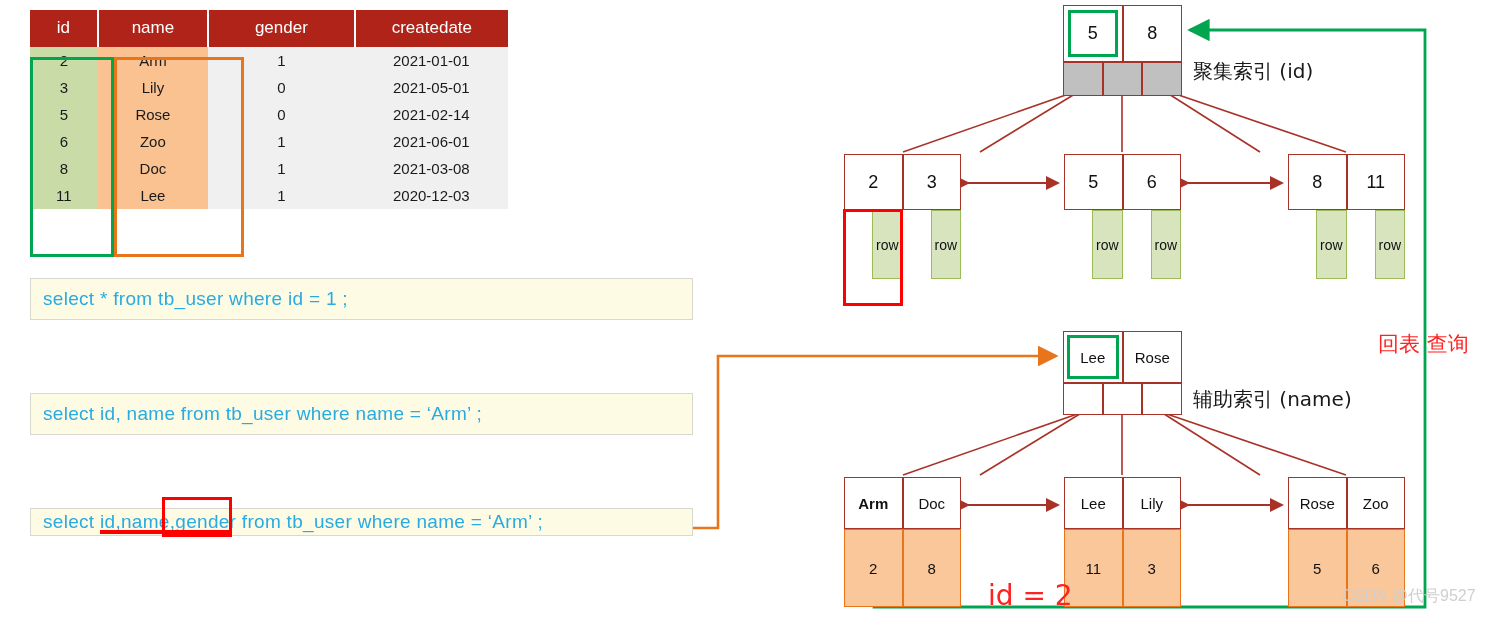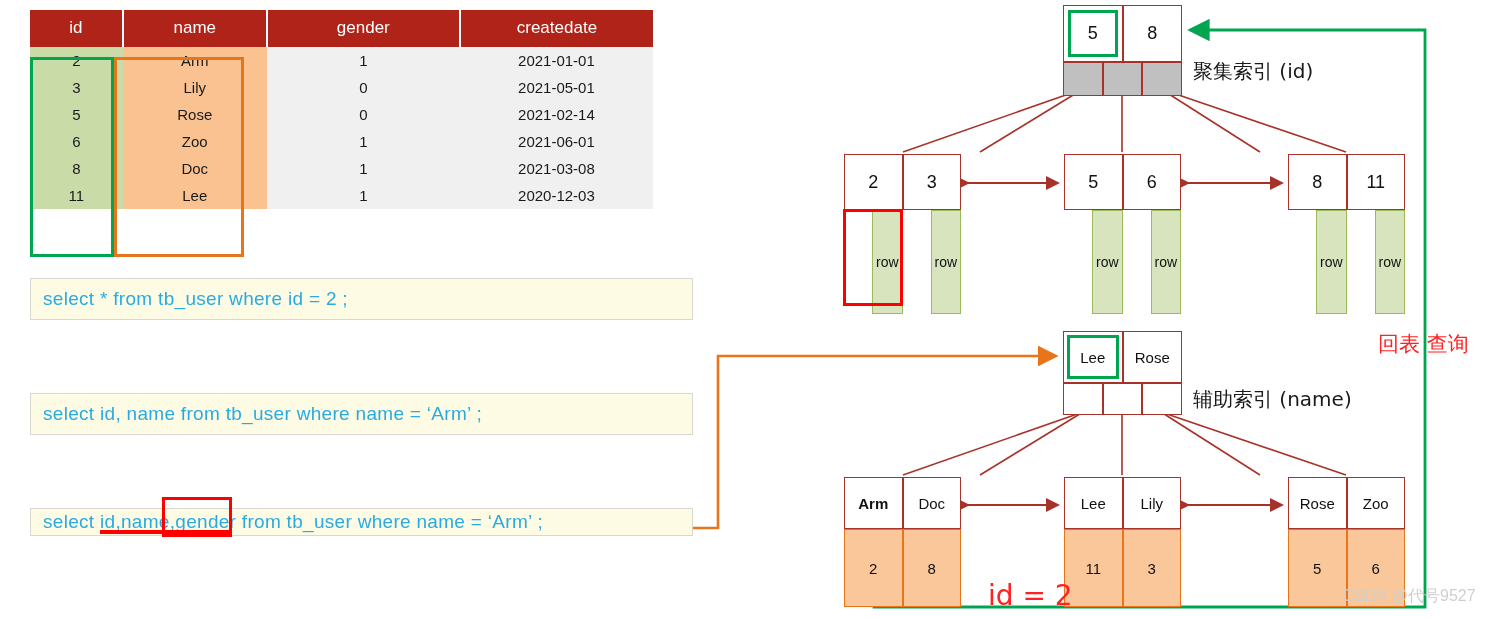--- a/index.html
+++ b/index.html
@@ -6,21 +6,21 @@
   body{
     width:1495px;height:618px;
     background:#ffffff;
     font-family:"Liberation Sans","DejaVu Sans",sans-serif;
     position:relative;
     overflow:hidden;
   }
   .abs{position:absolute;}
 
   
-  #data-table{left:30px;top:10px;width:623px;border-collapse:collapse;}
+  #data-table{left:30px;top:10px;width:478px;border-collapse:collapse;}
   #data-table th{
     background:#b02318;color:#ffffff;font-weight:normal;
     font-size:17px;padding:8px 0 9px 0;text-align:center;
     border-right:2px solid #ffffff;
   }
   #data-table th:last-child{border-right:none;}
   #data-table td{
     font-size:15px;text-align:center;color:#1a1a1a;
     padding:5px 0 5px 0;background:#f0f0f0;
   }
@@ -78,21 +78,21 @@
 
   
   #root-secondary{left:1063px;top:331px;width:119px;}
   #root-secondary .keycell{width:59.5px;height:52px;font-size:15px;}
   #root-secondary .ptrcell{width:39.67px;height:32px;}
   #root-secondary .kc-hl{outline:3px solid #00a550;outline-offset:-7px;}
 
   
   .leaf-c{width:117px;}
   .leaf-c .keycell{width:58.5px;height:56px;font-size:18px;}
-  .leaf-c .datacell{width:58.5px;height:104px;margin-left:28px;}
+  .leaf-c .datacell{width:58.5px;height:69px;margin-left:28px;}
   #leafc-1{left:844px;top:154px;}
   #leafc-2{left:1064px;top:154px;}
   #leafc-3{left:1288px;top:154px;}
 
   
   .leaf-s{width:117px;}
   .leaf-s .keycell{width:58.5px;height:52px;font-size:15px;}
   .leaf-s .datacell{width:58.5px;height:78px;font-size:15px;}
   #leafs-1{left:844px;top:477px;}
   #leafs-2{left:1064px;top:477px;}
@@ -165,21 +165,21 @@
       <td class="col-name">Lee</td>
       <td>1</td>
       <td>2020-12-03</td>
     </tr>
   </tbody>
 </table>
 <div class="abs col-hl" id="id-col-highlight"></div>
 <div class="abs col-hl" id="name-col-highlight"></div>
 
 <div class="abs sql-box" id="sql-1">
-  <span>select  *  from  tb_user  where  id  =  2 ;</span>
+  <span>select  *  from  tb_user  where  id  =  1 ;</span>
 </div>
 <div class="abs sql-box" id="sql-2">
   <span>select  id, name  from  tb_user  where  name = ‘Arm’ ;</span>
 </div>
 <div class="abs sql-box" id="sql-3">
   <span>select  id,name,gender  from  tb_user  where  name = ‘Arm’ ;</span>
 </div>
 <div class="abs" id="sql3-underline"></div>
 <div class="abs" id="sql3-redbox"></div>
 

